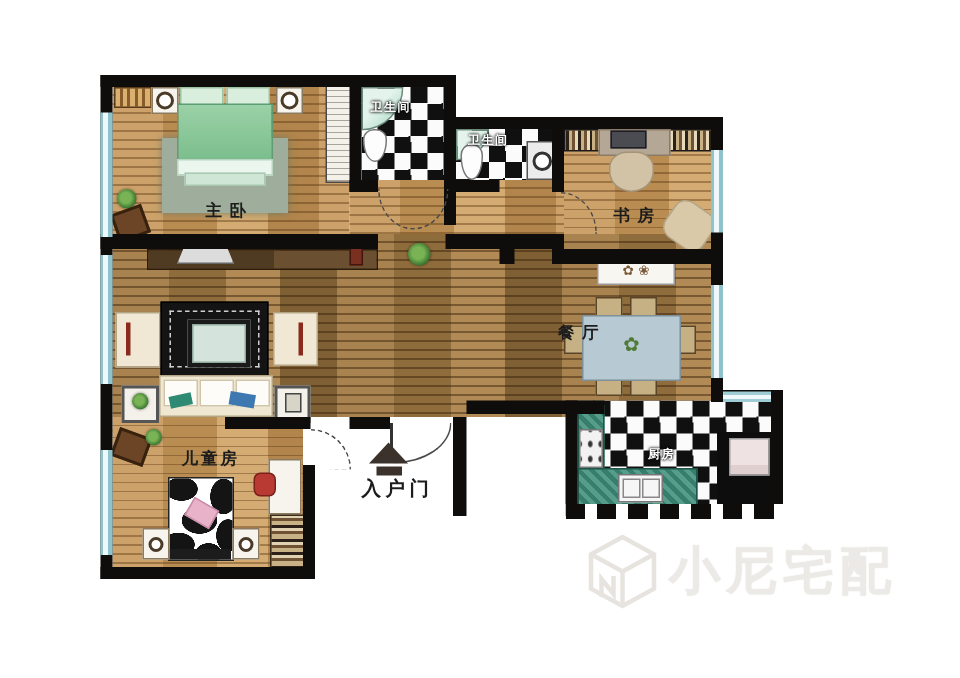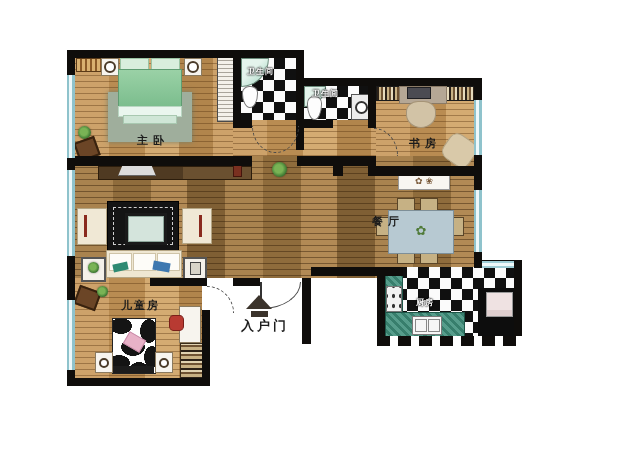--- a/index.html
+++ b/index.html
@@ -204,17 +204,28 @@
     <div style="width:0;height:0;margin:0 auto;border-left:13px solid transparent;border-right:13px solid transparent;border-bottom:14px solid #3b332b"></div>
     <div style="width:17px;height:6px;background:#3b332b;margin:2px auto 0"></div>
   </div>
 
   <span class="rlabel" style="left:137px;top:133px">主卧</span>
   <span class="rlabel small" style="left:247px;top:66px">卫生间</span>
   <span class="rlabel small" style="left:312px;top:88px">卫生间</span>
   <span class="rlabel" style="left:409px;top:136px">书房</span>
   <span class="rlabel" style="left:372px;top:214px">餐厅</span>
   <span class="rlabel" style="left:121px;top:298px;letter-spacing:2px">儿童房</span>
-  <span class="rlabel small" style="left:416px;top:297px">厨房</span>
+  <span class="rlabel small" style="left:432px;top:297px">厨房</span>
   <span class="rlabel entry" style="left:241px;top:317px">入户门</span>
 
+  <div class="wm" style="left:392px;top:356px">
+    <svg width="46" height="50" viewBox="0 0 46 50">
+      <g fill="none" stroke="#e7e4e0" stroke-width="3">
+        <polygon points="23,2 44,13.5 44,36.5 23,48 2,36.5 2,13.5"></polygon>
+        <polyline points="2,13.5 23,25 44,13.5"></polyline>
+        <line x1="23" y1="25" x2="23" y2="48"></line>
+        <polyline points="9,42 9,30 17,40 17,28"></polyline>
+      </g>
+    </svg>
+    <span class="wm-text">小尼宅配</span>
+  </div>
 
 </div>
 
 </body></html>

